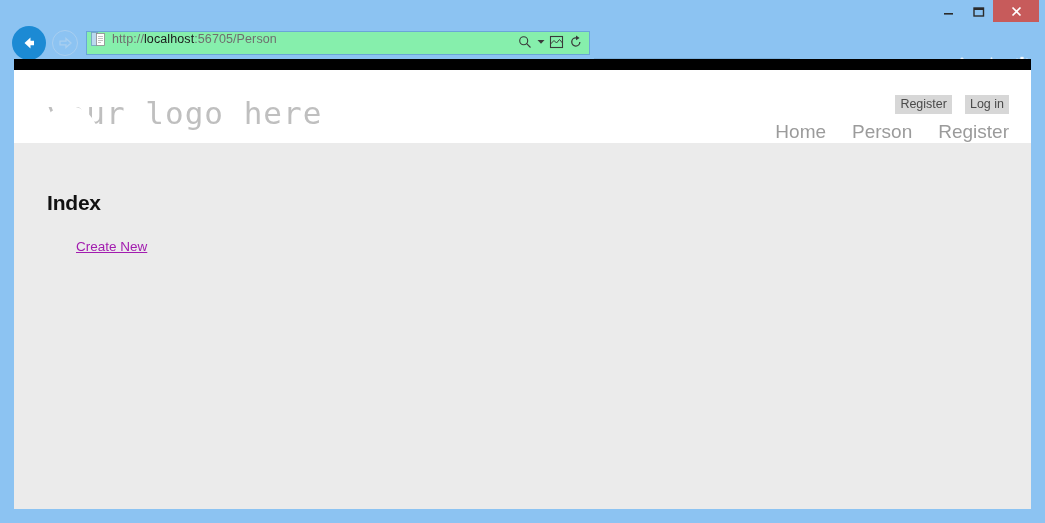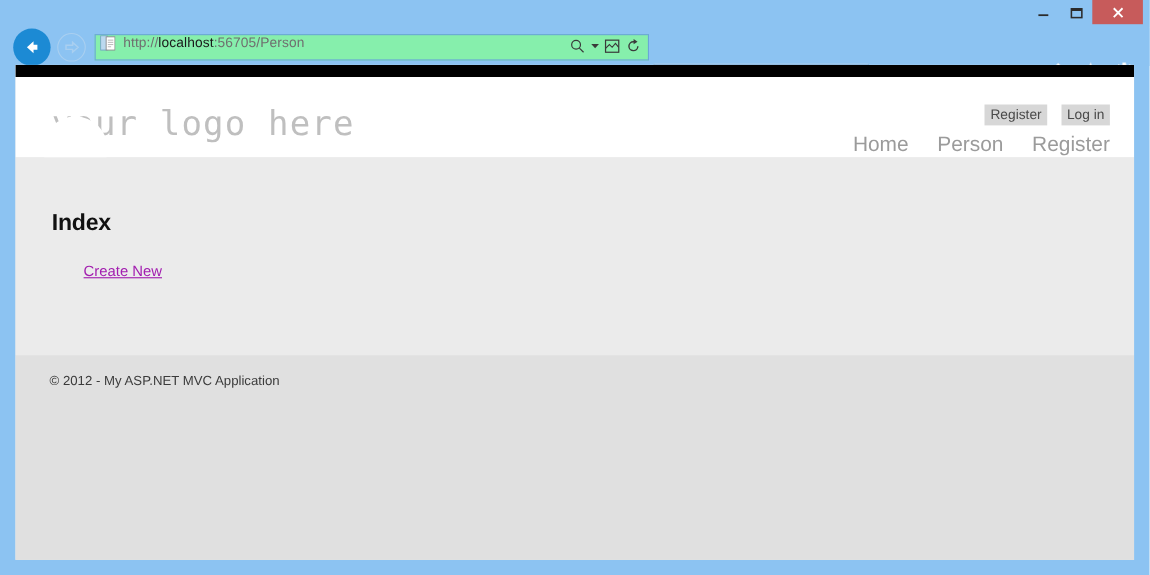--- a/index.html
+++ b/index.html
@@ -453,18 +453,15 @@
       </div>
     </div>
 
     <div class="header-bubble"></div>
 
     <div class="site-body">
       <h1 class="page-title">Index</h1>
       <a class="create-link" href="#">Create New</a>
     </div>
 
-    <div class="site-footer">
-      <div class="footer-text">© 2012 - My ASP.NET MVC Application</div>
-    </div>
 
   </div>
 </div>
 
 </body></html>

